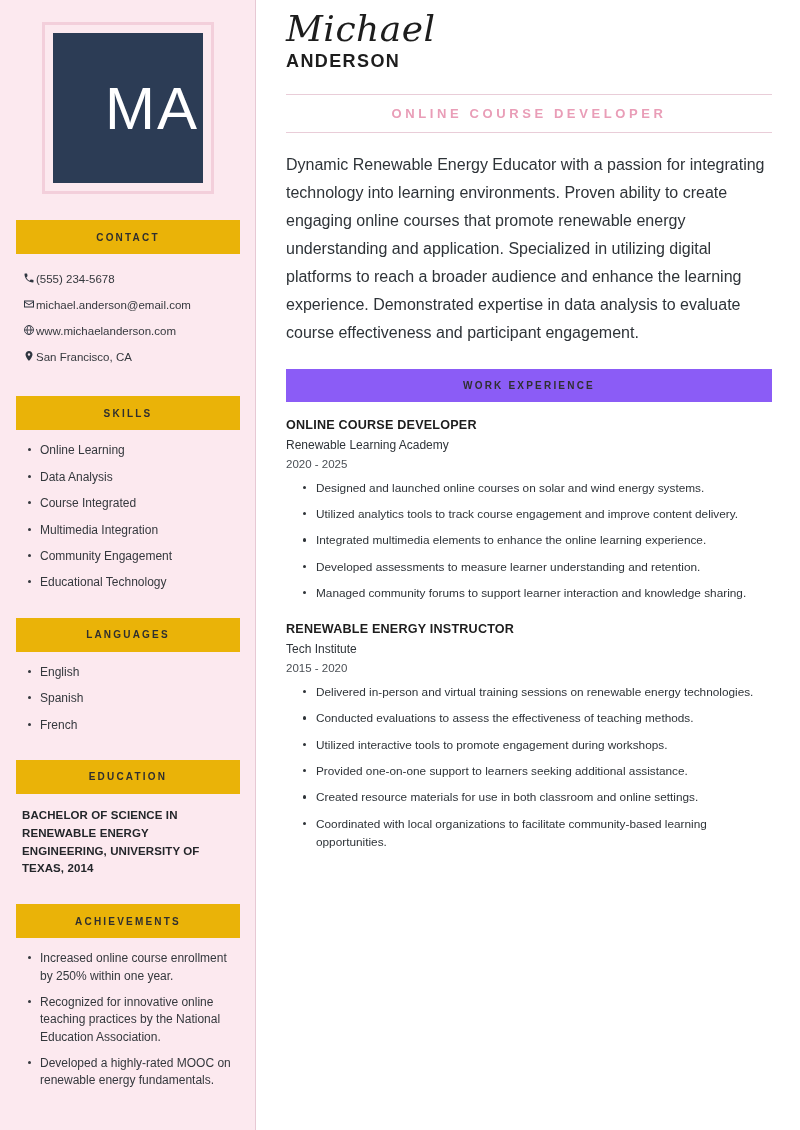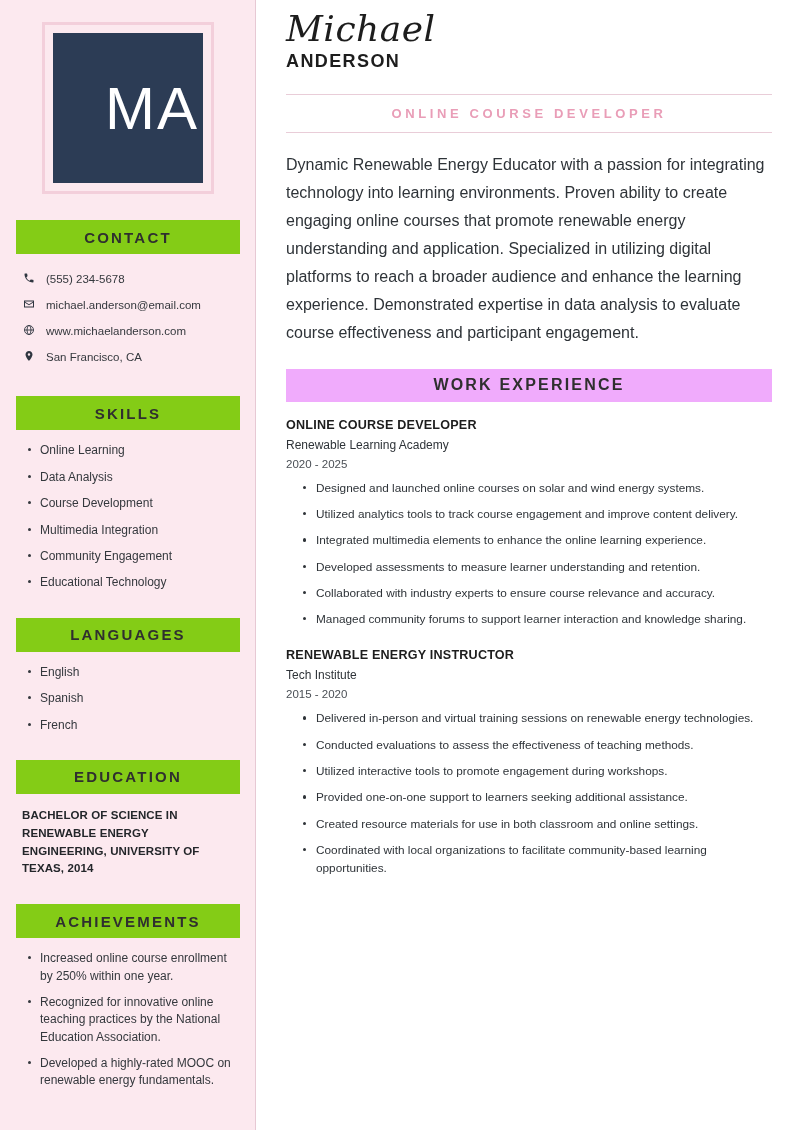--- a/index.html
+++ b/index.html
@@ -52,37 +52,36 @@
     justify-content: center;
     font-size: 60px;
     font-weight: 400;
     letter-spacing: 2px;
     font-family: "Liberation Sans", sans-serif;
     padding-left: 48px;
   }
 
   .side-head {
     margin: 26px 0 0;
-    background: #84cc16;
+    background: #eab308;
     height: 34px;
     display: flex;
     align-items: center;
     justify-content: center;
-    font-size: 15px;
+    font-size: 10px;
     font-weight: bold;
     letter-spacing: 2.2px;
     color: #2f2f2f;
     text-transform: uppercase;
   }
 
   .contact-list { margin-top: 12px; }
   .contact-row {
     display: flex;
     align-items: flex-start;
-    gap: 10px;
     padding: 5px 4px 5px 6px;
     font-size: 11.5px;
     color: #34383d;
     line-height: 1.4;
   }
   .contact-row .ico {
     width: 14px;
     flex: 0 0 14px;
     display: flex;
     align-items: center;
@@ -164,26 +163,26 @@
   .summary {
     margin-top: 18px;
     font-size: 16px;
     line-height: 1.75;
     color: #2e3338;
     text-align: left;
   }
 
   .main-head {
     margin-top: 22px;
-    background: #f0abfc;
+    background: #8b5cf6;
     height: 33px;
     display: flex;
     align-items: center;
     justify-content: center;
-    font-size: 16px;
+    font-size: 10px;
     font-weight: bold;
     letter-spacing: 2.2px;
     color: #2f2f2f;
     text-transform: uppercase;
   }
 
   .job { margin-top: 16px; }
   .job + .job { margin-top: 20px; }
   .job-title {
     font-size: 12.6px;
@@ -272,21 +271,21 @@
             </svg>
         </span>
         <span>San Francisco, CA</span>
       </div>
     </div>
 
     <div class="side-head">SKILLS</div>
     <ul class="side-bullets">
       <li>Online Learning</li>
       <li>Data Analysis</li>
-      <li>Course Development</li>
+      <li>Course Integrated</li>
       <li>Multimedia Integration</li>
       <li>Community Engagement</li>
       <li>Educational Technology</li>
     </ul>
 
     <div class="side-head">LANGUAGES</div>
     <ul class="side-bullets">
       <li>English</li>
       <li>Spanish</li>
       <li>French</li>
@@ -321,21 +320,20 @@
 
     <section class="job">
       <div class="job-title">ONLINE COURSE DEVELOPER</div>
       <div class="job-org">Renewable Learning Academy</div>
       <div class="job-dates">2020 - 2025</div>
       <ul class="job-bullets">
         <li>Designed and launched online courses on solar and wind energy systems.</li>
         <li>Utilized analytics tools to track course engagement and improve content delivery.</li>
         <li>Integrated multimedia elements to enhance the online learning experience.</li>
         <li>Developed assessments to measure learner understanding and retention.</li>
-        <li>Collaborated with industry experts to ensure course relevance and accuracy.</li>
         <li>Managed community forums to support learner interaction and knowledge sharing.</li>
       </ul>
     </section>
 
     <section class="job">
       <div class="job-title">RENEWABLE ENERGY INSTRUCTOR</div>
       <div class="job-org">Tech Institute</div>
       <div class="job-dates">2015 - 2020</div>
       <ul class="job-bullets">
         <li>Delivered in-person and virtual training sessions on renewable energy technologies.</li>

